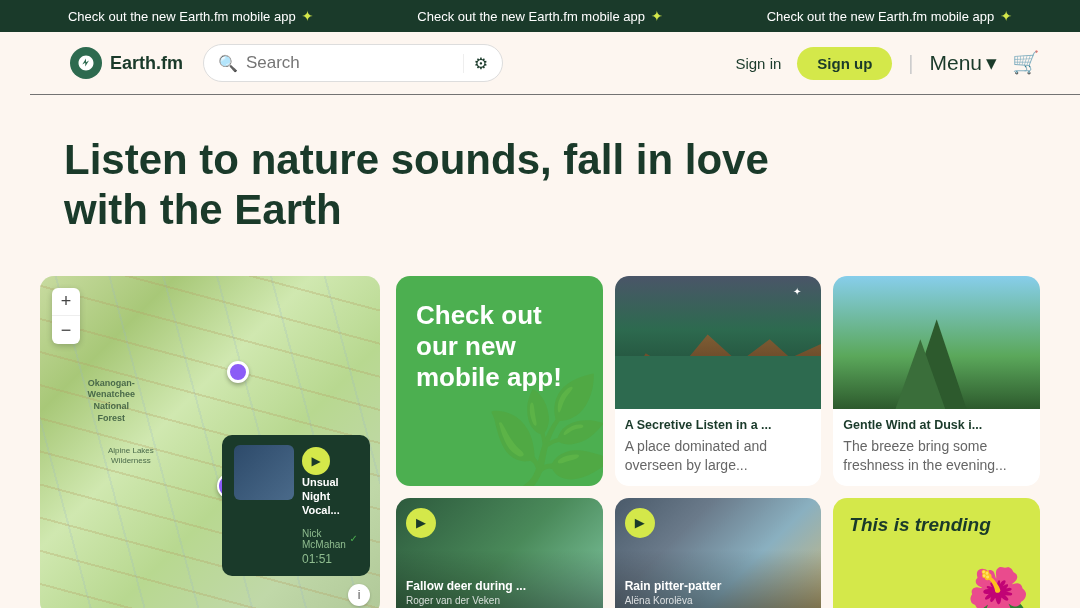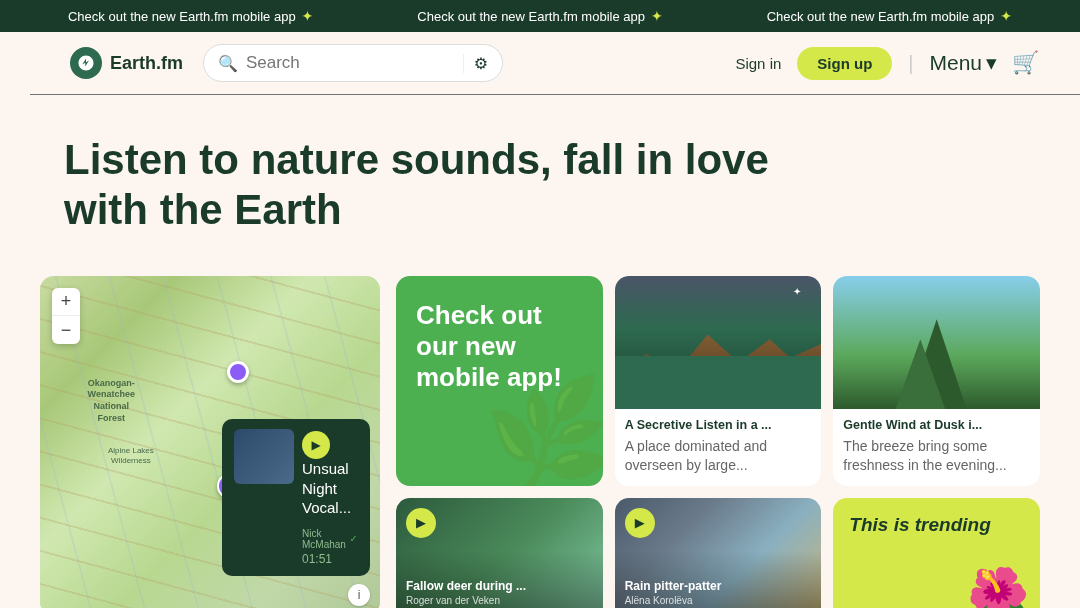--- a/index.html
+++ b/index.html
@@ -169,21 +169,21 @@
       padding: 10px 12px; width: 148px;
       display: flex; align-items: flex-start; gap: 8px;
     }
     .map-card-play {
       width: 28px; height: 28px; min-width: 28px;
       background: #d4e84a; border-radius: 50%;
       display: flex; align-items: center; justify-content: center;
       font-size: 12px; color: #1a3a2a; margin-top: 2px;
     }
     .map-card-info { flex: 1; }
-    .map-card-title { color: white; font-size: 15px; font-weight: 400; line-height: 1.3; }
+    .map-card-title { color: white; font-size: 11px; font-weight: 700; line-height: 1.3; }
     .map-card-author { color: #8fbc8f; font-size: 10px; margin-top: 10px; display: flex; align-items: center; gap: 2px; }
     .map-card-time { color: #8fbc8f; font-size: 12px; margin-top: 2px; }
     .map-thumb {
       width: 60px; height: 55px; min-width: 60px;
       border-radius: 6px; overflow: hidden;
       background: linear-gradient(135deg, #2d4a6a, #4a6a8a);
     }
 
     
     .right-grid {

